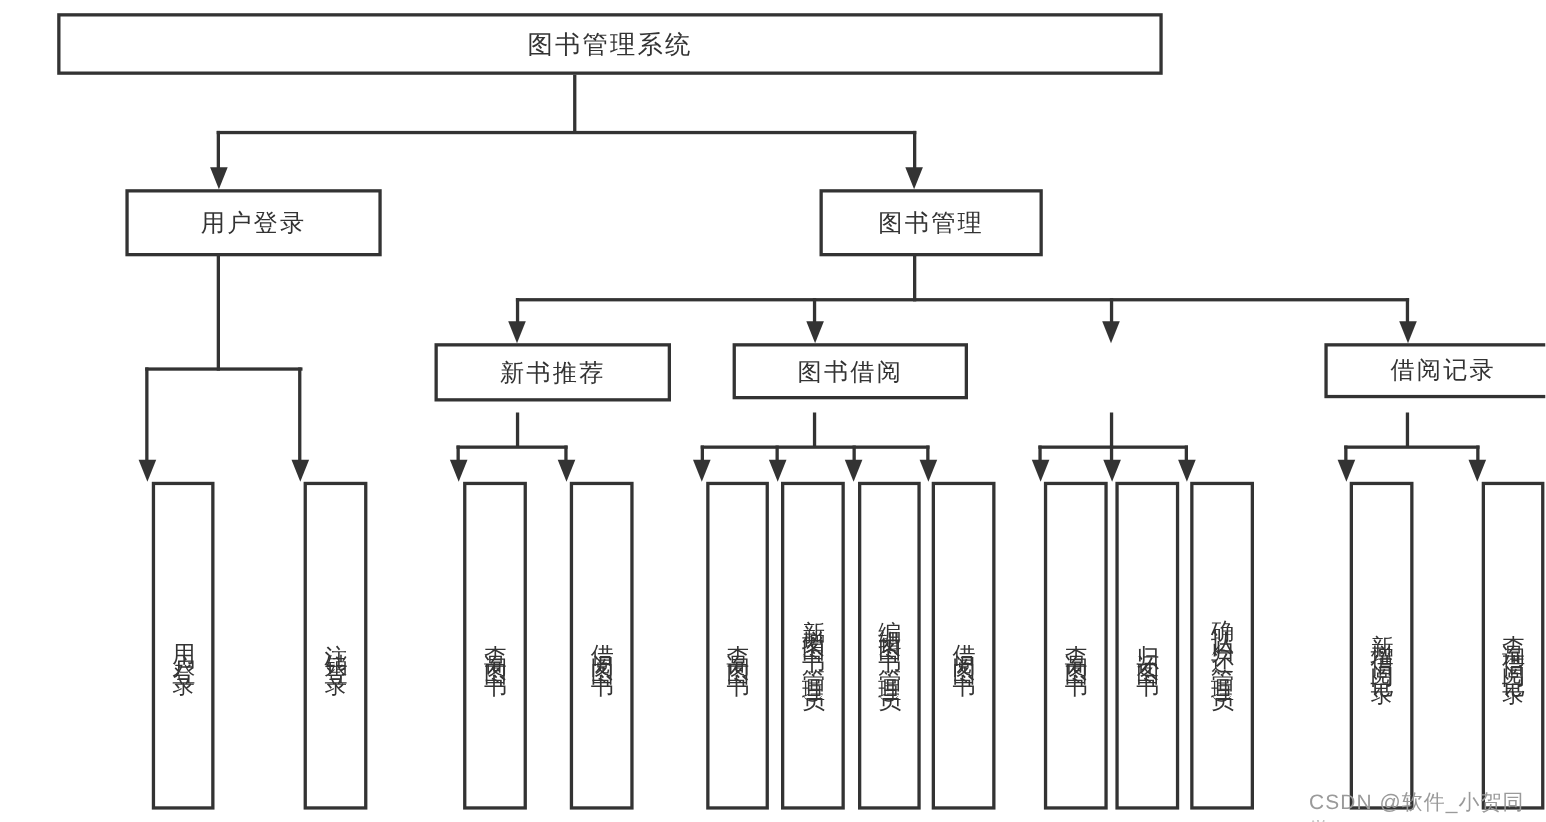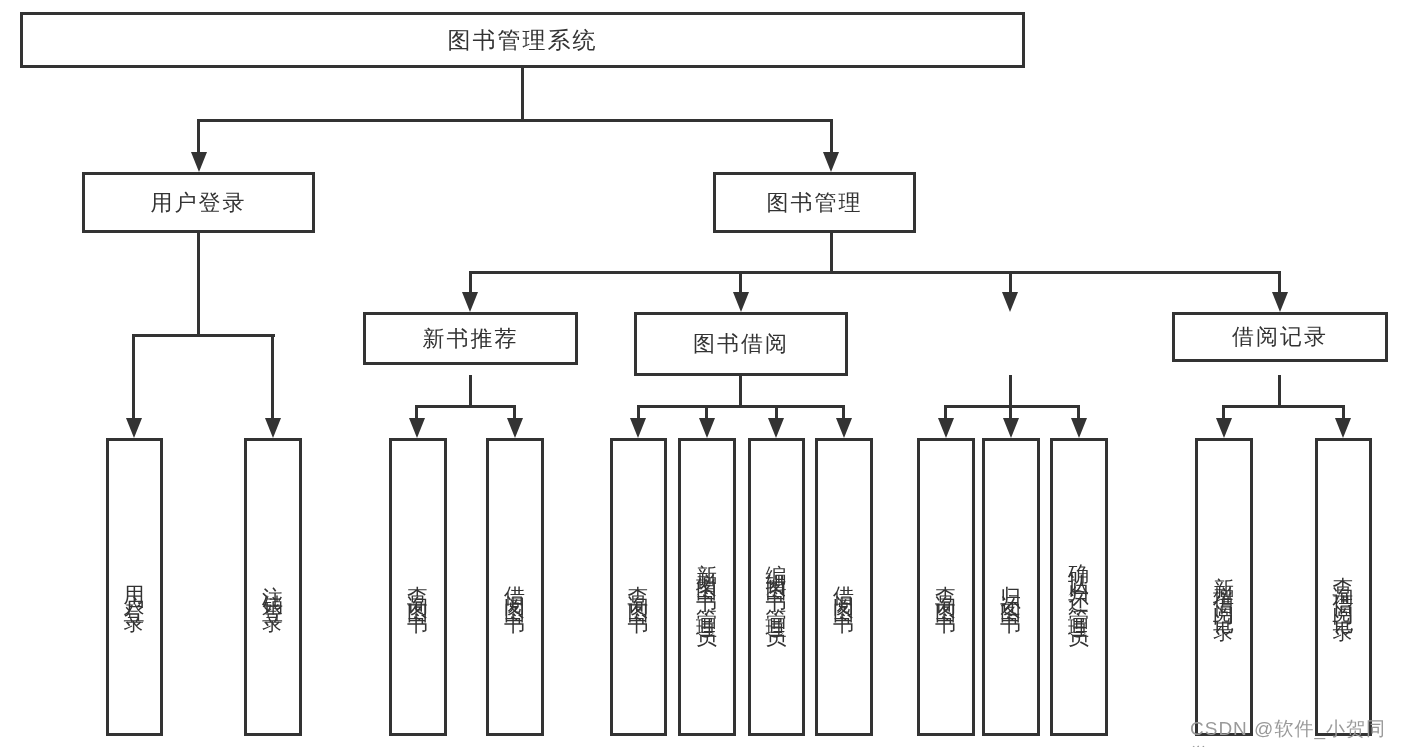--- a/index.html
+++ b/index.html
@@ -13,20 +13,21 @@
   }
   .box{
     position:absolute;
     box-sizing:border-box;
     border:3px solid #333333;
     background:#ffffff;
     display:flex;
     align-items:center;
     justify-content:center;
     text-align:center;
+    margin-left:32px;
   }
   .box.h{font-size:22px;letter-spacing:2px;}
   .box.title{font-size:23px;}
   .box.v{
     font-size:21px;
     writing-mode:vertical-rl;
     text-orientation:mixed;
     letter-spacing:9px;
     line-height:1;
   }
@@ -75,21 +76,21 @@
   <div class="line" style="left:469px;top:271px;width:3px;height:23px"></div>
   <div class="arrow" style="left:462px;top:292px"></div>
   <div class="line" style="left:739px;top:271px;width:3px;height:23px"></div>
   <div class="arrow" style="left:733px;top:292px"></div>
   <div class="line" style="left:1009px;top:271px;width:3px;height:23px"></div>
   <div class="arrow" style="left:1002px;top:292px"></div>
   <div class="line" style="left:1278px;top:271px;width:3px;height:23px"></div>
   <div class="arrow" style="left:1272px;top:292px"></div>
 
   <div class="box h" style="left:363px;top:312px;width:215px;height:53px">新书推荐</div>
-  <div class="box h" style="left:634px;top:312px;width:214px;height:64px">图书借阅</div>
+  <div class="box h" style="left:634px;top:312px;width:214px;height:51px">图书借阅</div>
   <div class="box h" style="left:1172px;top:312px;width:216px;height:50px">借阅记录</div>
 
   <div class="line" style="left:469px;top:375px;width:3px;height:32px"></div>
   <div class="line" style="left:415px;top:405px;width:101px;height:3px"></div>
   <div class="line" style="left:415px;top:405px;width:3px;height:15px"></div>
   <div class="arrow" style="left:409px;top:418px"></div>
   <div class="line" style="left:513px;top:405px;width:3px;height:15px"></div>
   <div class="arrow" style="left:507px;top:418px"></div>
 
   <div class="line" style="left:739px;top:375px;width:3px;height:32px"></div>

